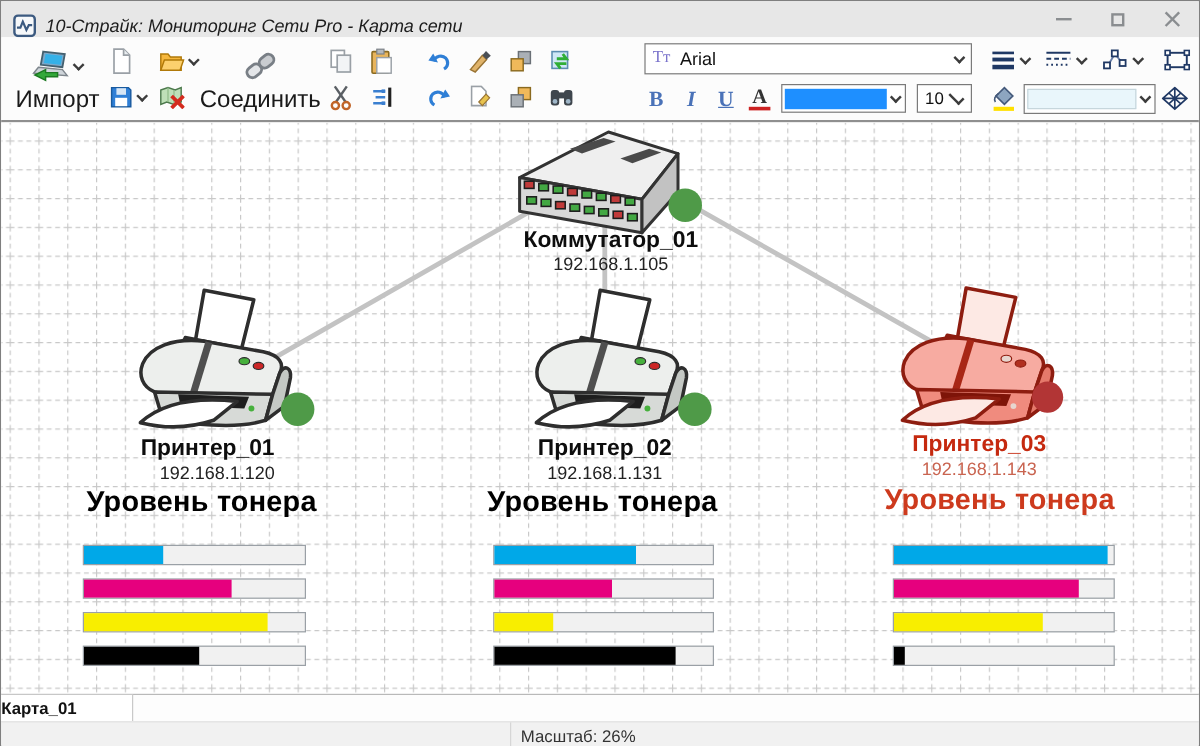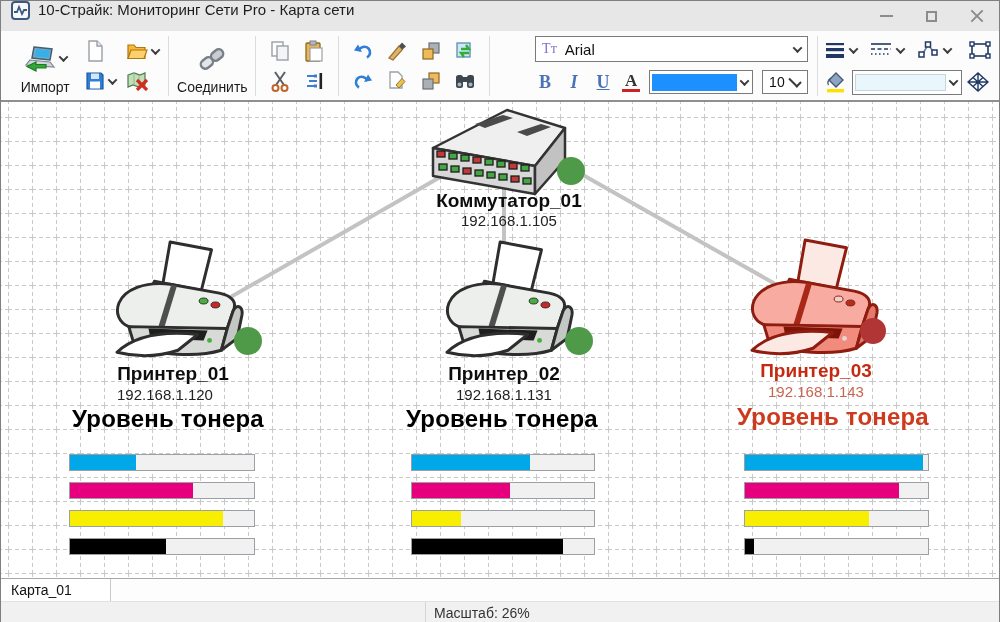--- a/index.html
+++ b/index.html
@@ -1,37 +1,37 @@
 <!DOCTYPE html>
 <html><head>
 <meta charset="utf-8">
 <style>
   * { margin:0; padding:0; box-sizing:border-box; }
   html,body { width:1000px; height:622px; overflow:hidden; }
   body { font-family:"Liberation Sans", sans-serif; background:#fff; }
   .window { width:1000px; height:622px; border:1px solid #7f7f7f; display:flex; flex-direction:column; }
 
   
-  .titlebar { height:30px; background:#e7e7e7; display:flex; align-items:flex-start; padding:0 0 0 10px; flex:0 0 30px; }
+  .titlebar { height:30px; background:#e7e7e7; display:flex; align-items:flex-end; padding:0 0 0 10px; flex:0 0 30px;font-style:italic; }
   .app-icon { width:19px; height:19px; border:2px solid #3c5a80; border-radius:4px; background:#f6f8fa; display:flex; align-items:center; justify-content:center; margin-right:8px; }
   .title-text { font-size:15px; color:#1d1d1d; }
   .win-controls { margin-left:auto; display:flex; height:100%; }
   .win-btn { width:45px; height:100%; display:flex; align-items:center; justify-content:center; cursor:default; }
   .glyph-min { width:13px; height:0; border-top:2px solid #8a8d90; }
   .glyph-max { width:11px; height:11px; border:2px solid #8a8d90; }
   .glyph-close { position:relative; width:14px; height:14px; }
   .glyph-close:before,.glyph-close:after { content:""; position:absolute; left:-1px; top:6px; width:16px; height:2px; background:#8a8d90; }
   .glyph-close:before { transform:rotate(45deg);} .glyph-close:after { transform:rotate(-45deg);}
 
   
   .toolbar { height:71px; background:#fcfcfc; border-bottom:2px solid #8f8f8f; display:flex; align-items:stretch; padding:3px 6px 2px 8px; flex:0 0 71px; }
   .tb-sep { width:1px; background:#dddddd; margin:2px 5px; }
   .big-btn { display:flex; flex-direction:column; align-items:center; justify-content:space-between; padding:4px 4px 2px; border-radius:3px; }
   .big-btn .ico-row { display:flex; align-items:center; gap:4px; flex:1; }
-  .big-btn .lbl { font-size:14px; color:#1a1a1a; white-space:nowrap; padding-bottom:1px; }
+  .big-btn .lbl { font-size:20px; color:#1a1a1a; white-space:nowrap; padding-bottom:1px; }
   .chev { width:7px; height:7px; border-right:2px solid #3c3c3c; border-bottom:2px solid #3c3c3c; transform:rotate(45deg) translate(-1px,-1px); display:inline-block; }
   .mini-grid { display:grid; grid-template-columns:auto auto; grid-auto-rows:30px; align-items:center; column-gap:10px; padding:2px 4px; }
   .mini-cell { display:flex; align-items:center; gap:4px; }
   .icon-grid-2 { display:grid; grid-template-columns:26px 26px; grid-auto-rows:30px; column-gap:8px; align-items:center; justify-items:center; padding:2px 6px; }
   .icon-grid-4 { display:grid; grid-template-columns:26px 26px 26px 26px; grid-auto-rows:30px; column-gap:8px; align-items:center; justify-items:center; padding:2px 6px; }
   .font-group { display:flex; flex-direction:column; justify-content:space-between; width:282px; padding:2px 4px;margin-left:36px; }
   .combo { border:1px solid #7a7a7a; background:#fff; display:flex; align-items:center; height:26px; padding:0 6px; }
   .font-combo { width:100%; }
   .tt-ico { font-family:"Liberation Serif",serif; font-size:14px; color:#7b74cc; margin-right:8px; }
   .font-name { font-size:15px; color:#111; flex:1; }
@@ -59,21 +59,21 @@
   .dev-ip { font-size:15px; color:#222; }
   .toner-title { font-size:24px; font-weight:bold; color:#000; letter-spacing:0.2px; }
   .p3 .dev-name, .dev-name.red { color:#c5290f; }
   .dev-ip.red { color:#c96450; }
   .toner-title.red { color:#cd3a1d; }
   .bar { position:absolute; height:17px; border:1px solid #9aa0a6; background:#f1f1f1; }
   .bar-fill { height:100%; }
 
   
   .tabbar { height:23px; background:#fdfdfd; border-top:1px solid #a8a8a8; display:flex; flex:0 0 23px; }
-  .tab { width:110px; background:#fff; border-right:1px solid #c9c9c9; font-size:14px; font-weight:normal; color:#111; display:flex; align-items:center; padding-left:10px; }
+  .tab { width:110px; background:#fff; border-right:1px solid #c9c9c9; font-size:14px; font-weight:bold; color:#111; display:flex; align-items:center; }
   .statusbar { height:22px; background:#f1f1f1; border-top:1px solid #e2e2e2; display:flex; font-size:14px; color:#333; flex:0 0 22px; }
   .sb-cell { display:flex; align-items:center; padding-left:8px; }
   .sb-1 { width:424px; }
   .sb-2 { width:302px; border-left:1px solid #d6d6d6; }
   .sb-3 { flex:1; border-left:1px solid #d6d6d6; }
 </style>
 </head>
 <body>
 
 <svg width="0" height="0" style="position:absolute">
@@ -404,21 +404,21 @@
 
     <div class="dot" style="left: 556px; top: 55px; width: 28px; height: 28px; background: rgb(79, 154, 72);"></div>
     <div class="dot" style="left: 233px; top: 225px; width: 28px; height: 28px; background: rgb(79, 154, 72);"></div>
     <div class="dot" style="left: 564px; top: 225px; width: 28px; height: 28px; background: rgb(79, 154, 72);"></div>
     <div class="dot" style="left: 859px; top: 216px; width: 26px; height: 26px; background: rgb(178, 53, 53);"></div>
 
     <div class="map-label dev-name" style="left:508px; top:88px">Коммутатор_01</div>
     <div class="map-label dev-ip" style="left:508px; top:110px">192.168.1.105</div>
 
     <div class="map-label dev-name" style="left:172px; top:261px">Принтер_01</div>
-    <div class="map-label dev-ip" style="left:164px; top:284px">192.168.1.120</div>
+    <div class="map-label dev-ip" style="left:180px; top:284px">192.168.1.120</div>
 
     <div class="map-label dev-name" style="left:503px; top:261px">Принтер_02</div>
     <div class="map-label dev-ip" style="left:503px; top:284px">192.168.1.131</div>
 
     <div class="map-label dev-name red" style="left:815px; top:258px">Принтер_03</div>
     <div class="map-label dev-ip red" style="left:815px; top:281px">192.168.1.143</div>
 
     <div class="map-label toner-title" style="left:167px; top:303px">Уровень тонера</div>
     <div class="map-label toner-title" style="left:501px; top:303px">Уровень тонера</div>
     <div class="map-label toner-title red" style="left:832px; top:301px">Уровень тонера</div>

